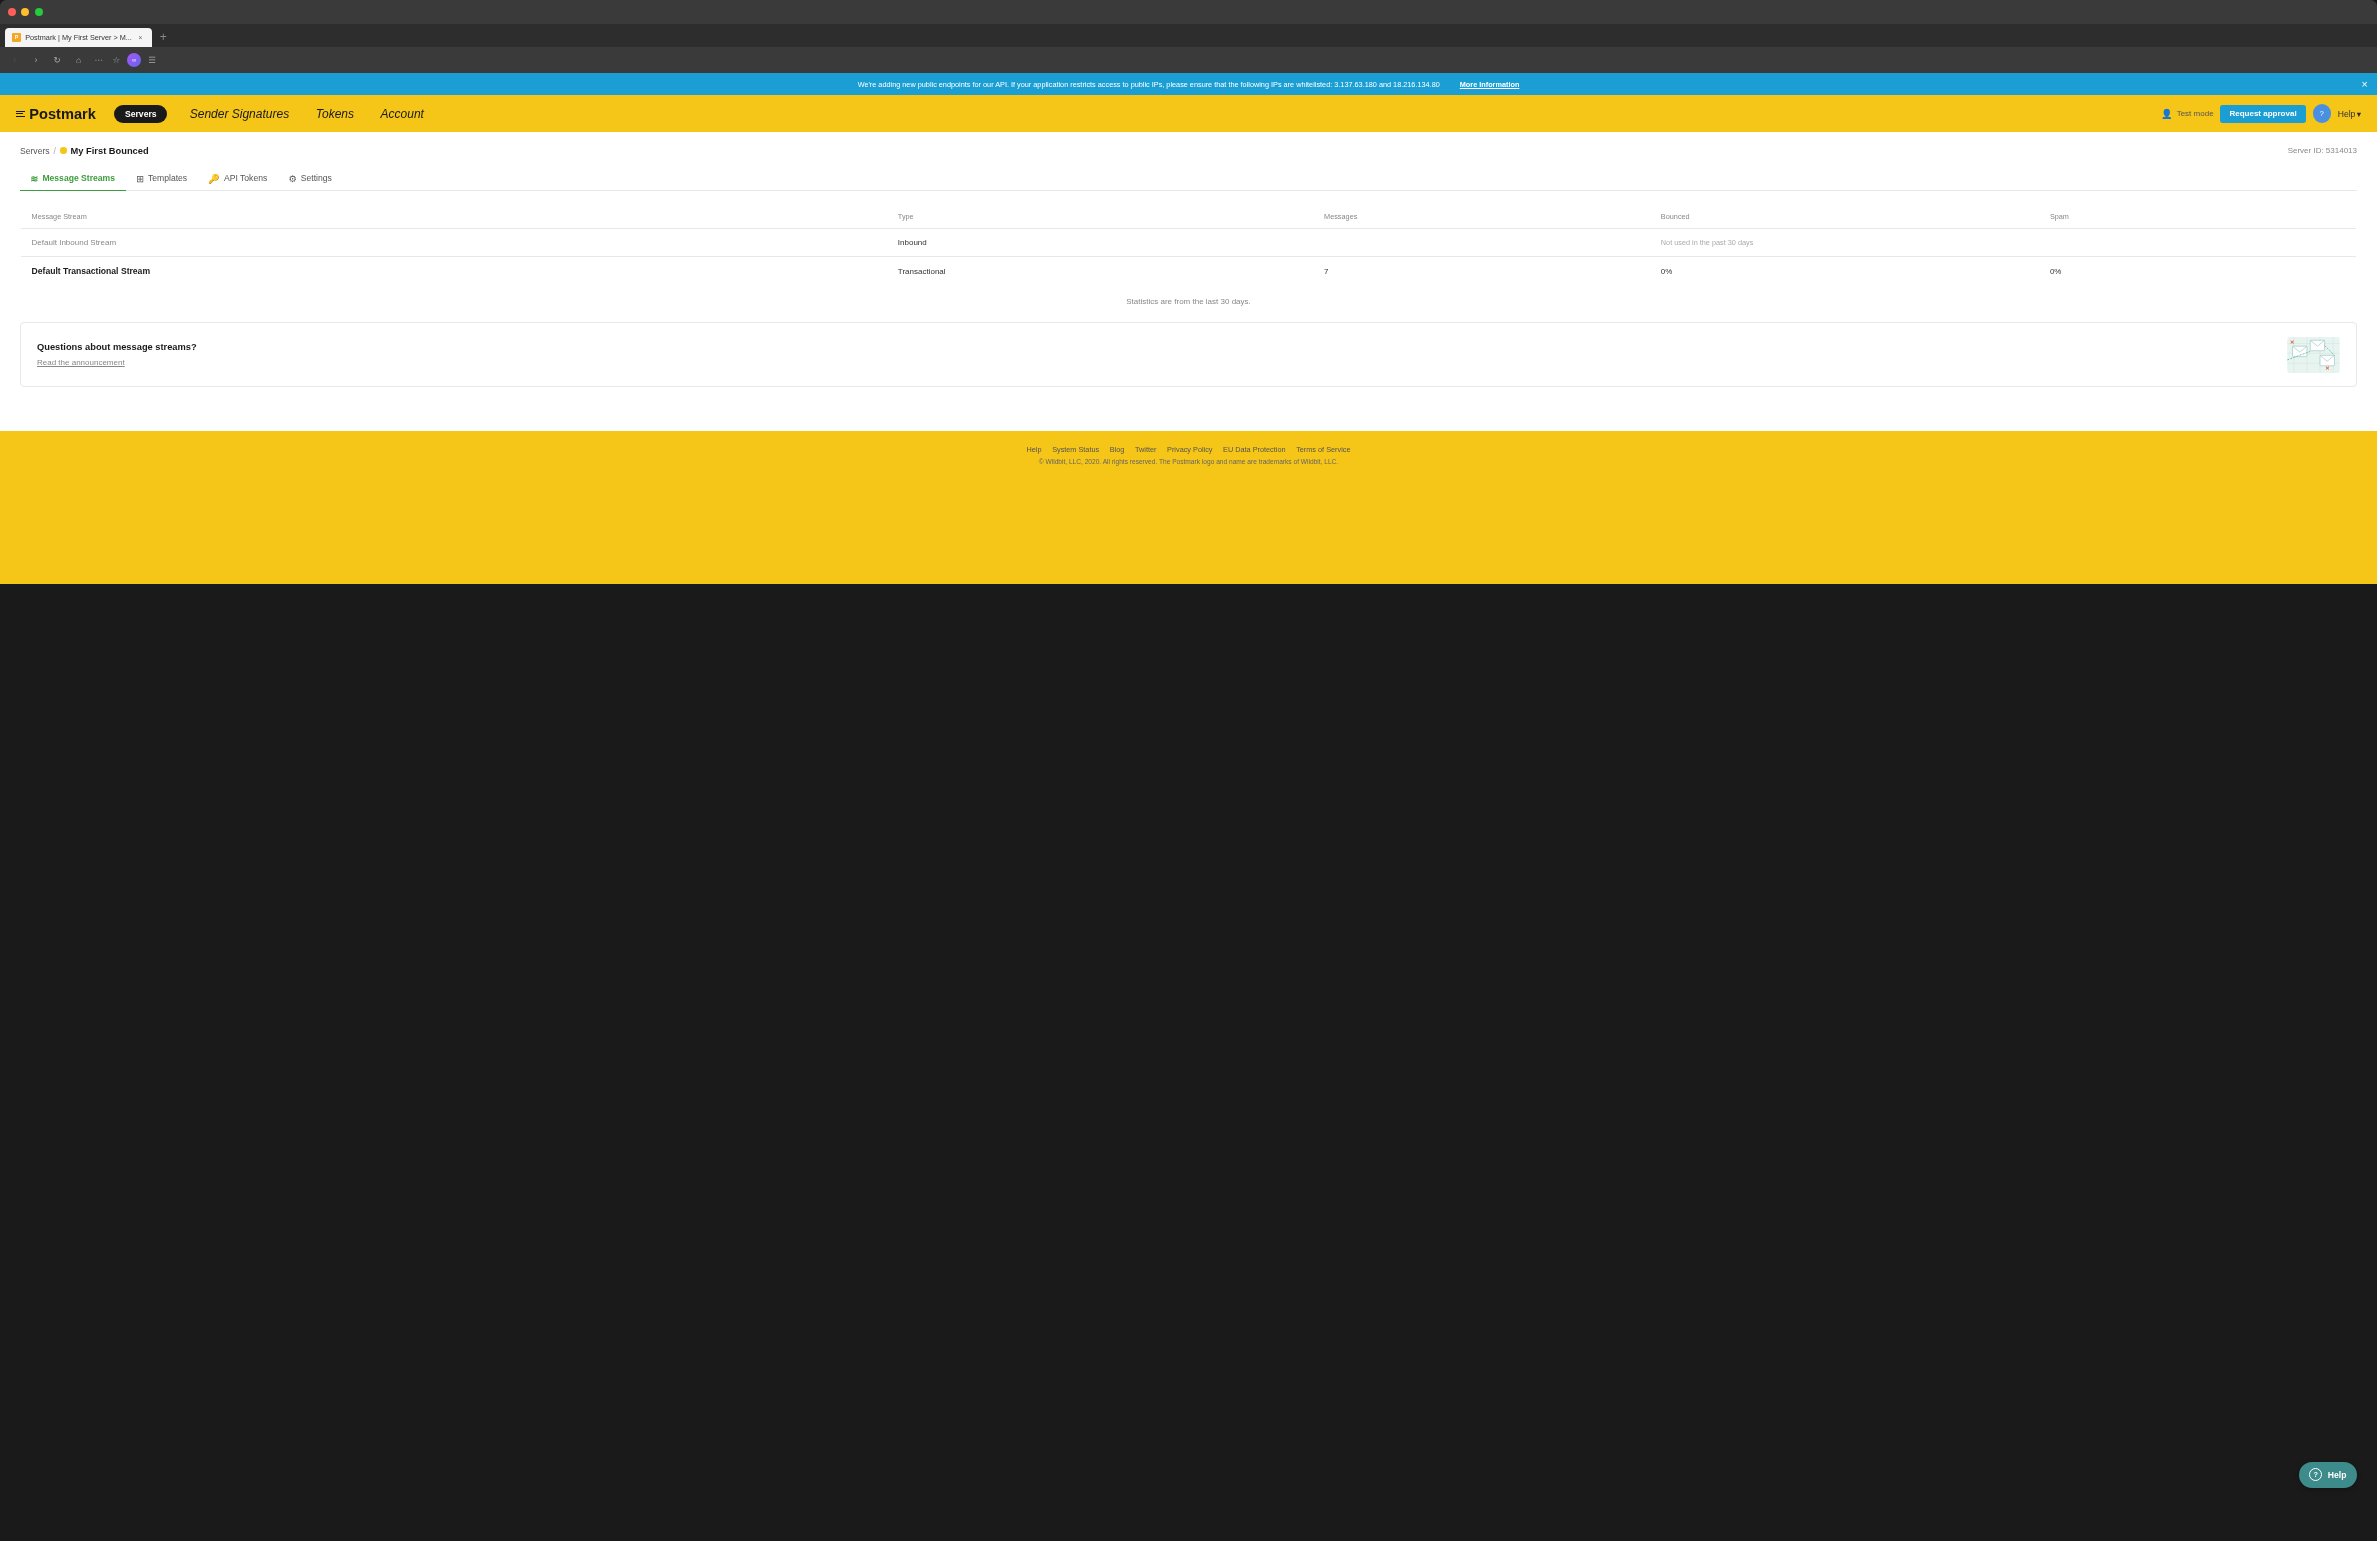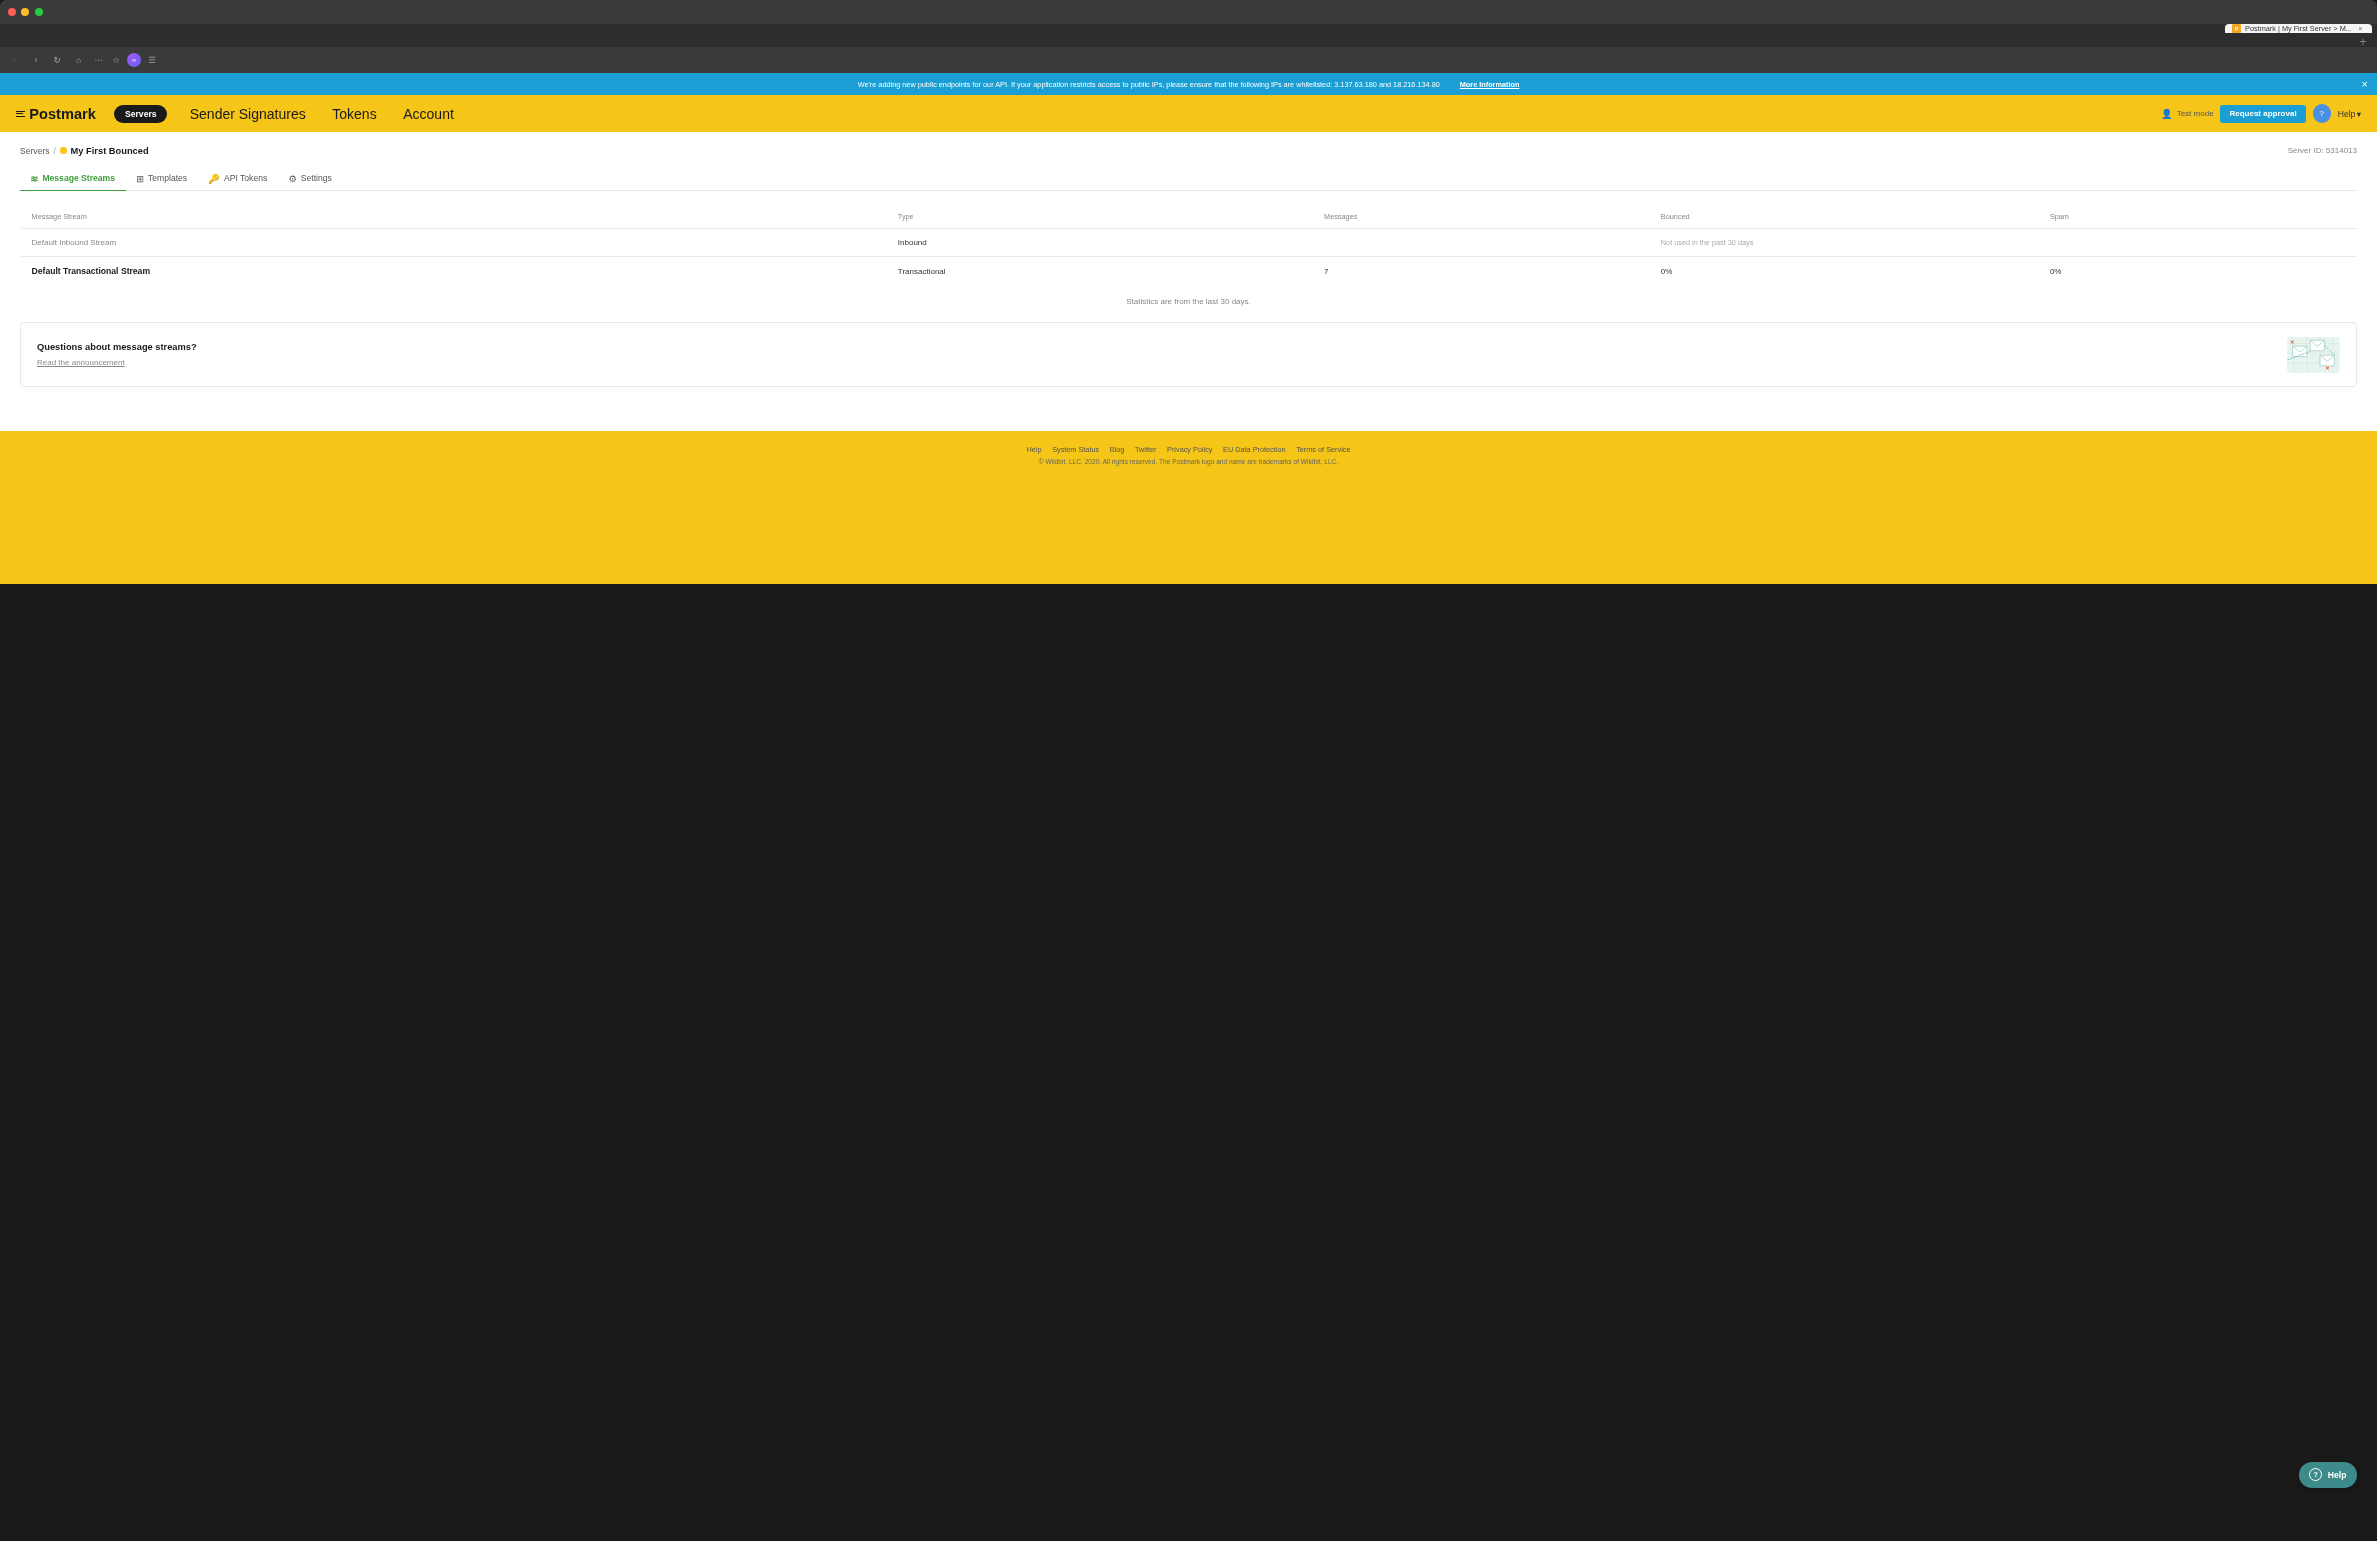--- a/index.html
+++ b/index.html
@@ -25,21 +25,20 @@
     .traffic-close { background: #ff5f56; }
     .traffic-min { background: #ffbd2e; }
     .traffic-max { background: #27c93f; }
     .browser-tab-bar {
       background: #2d2d2d;
       height: 22.6px;
       display: flex;
       align-items: flex-end;
       padding: 0 5.3px;
       gap: 0;
-      flex-direction: column;
     }
     .browser-tab {
       background: #f5f5f5;
       border-radius: 4px 4px 0 0;
       height: 18.6px;
       display: flex;
       align-items: center;
       padding: 0 6.6px;
       gap: 4px;
       min-width: 119px;
@@ -149,25 +148,26 @@
       border-radius: 13.3px;
       padding: 4px 10.6px;
       font-size: 8.6px;
       font-weight: 600;
       cursor: pointer;
       margin-right: 5.3px;
     }
     .nav-link {
       color: #1a1a1a;
       text-decoration: none;
-      font-size: 14px;
+      font-size: 12px;
       font-weight: 500;
       padding: 5.3px 9.3px;
       border-radius: 2.7px;
       cursor: pointer;
+      font-style: italic;
     }
     .nav-right {
       margin-left: auto;
       display: flex;
       align-items: center;
       gap: 6.6px;
     }
     .test-mode {
       display: flex; align-items: center; gap: 4px;
       font-size: 8px; color: #555;

